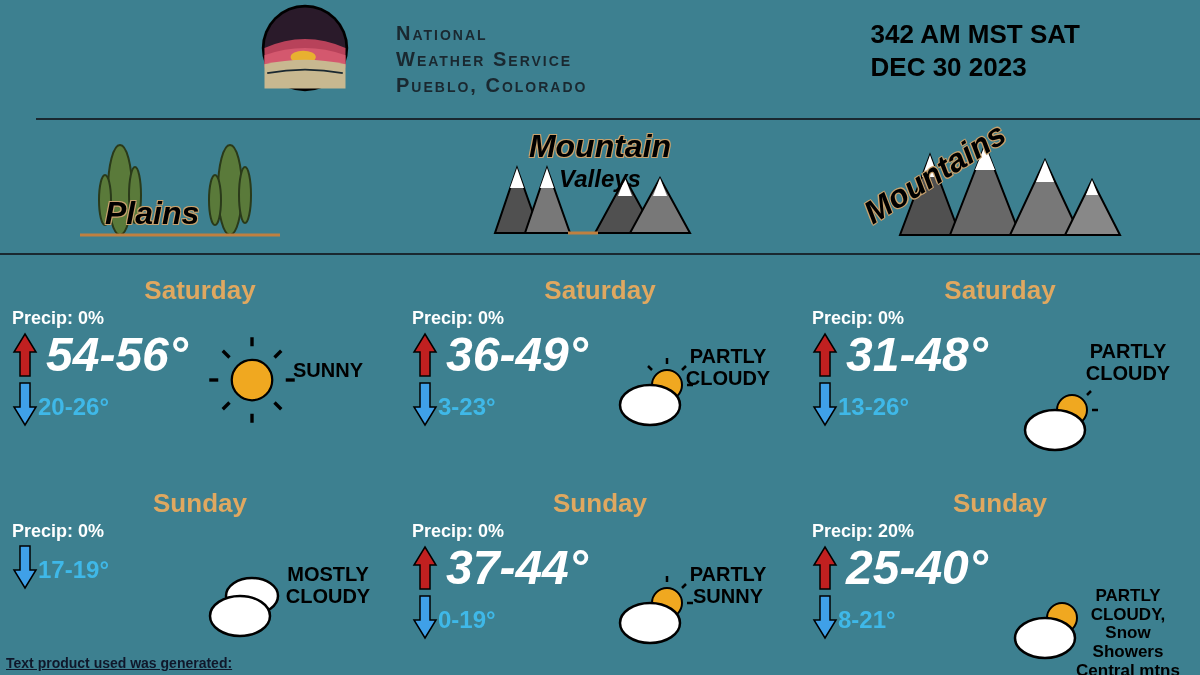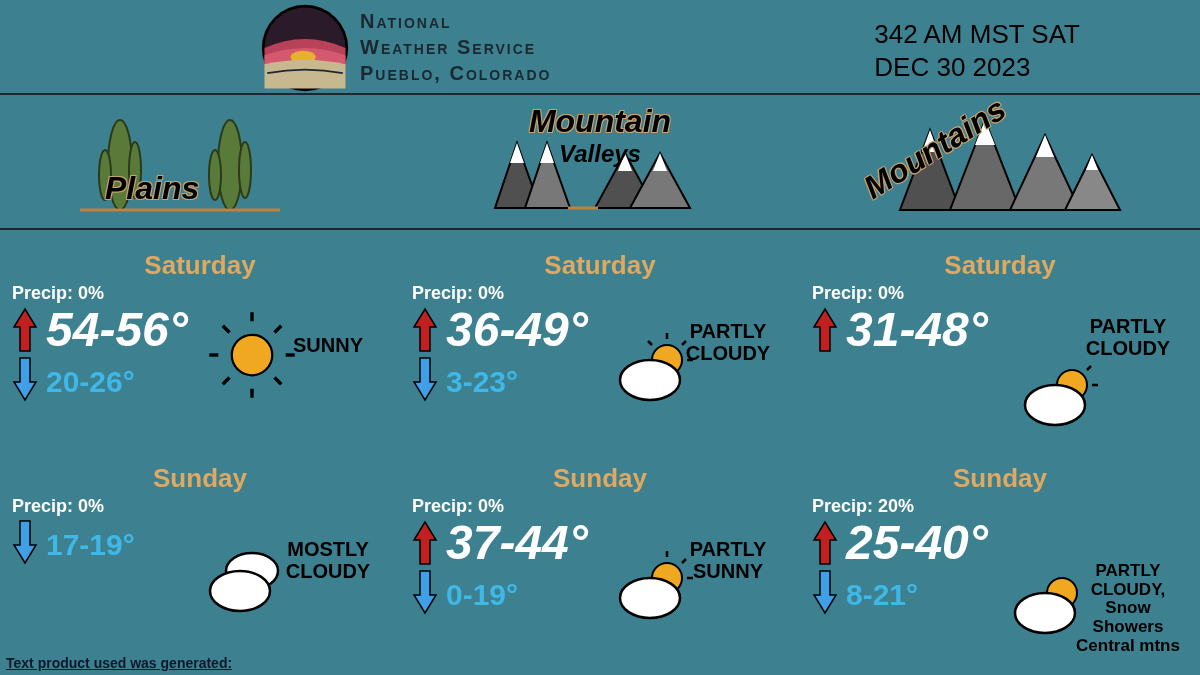--- a/index.html
+++ b/index.html
@@ -7,23 +7,24 @@
     width: 1200px;
     height: 675px;
     background: #3d8090;
     font-family: Arial, Helvetica, sans-serif;
     overflow: hidden;
     position: relative;
   }
   .header {
     display: flex;
     align-items: center;
-    height: 95px;
+    height: 120px;
     border-bottom: 2px solid #1a2830;
     padding-left: 250px;
+    margin-left: 36px;
   }
   .logo {
     position: absolute;
     left: 260px;
     top: 3px;
     width: 90px;
     height: 90px;
   }
   .agency {
     margin-left: 110px;
@@ -32,21 +33,21 @@
     font-size: 20px;
     letter-spacing: 2px;
     line-height: 1.3;
     font-variant: small-caps;
   }
   .timestamp {
     position: absolute;
     right: 120px;
     top: 18px;
     color: #000;
-    font-weight: normal;
+    font-weight: bold;
     font-size: 26px;
     line-height: 1.25;
   }
   .regions {
     display: flex;
     height: 135px;
     border-bottom: 2px solid #1a2830;
   }
   .region {
     flex: 1;
@@ -102,22 +103,22 @@
     color: #fff;
     font-weight: bold;
     font-size: 48px;
     margin-left: 8px;
     line-height: 1;
     font-style: italic;
   }
   .low {
     color: #3fb8e8;
     font-weight: bold;
-    font-size: 30px;
-    margin-left: 8px;
+    font-size: 24px;
+    margin-left: 0;
     line-height: 1;
     margin-top: 6px;
   }
   .cond {
     position: absolute;
     right: 5px;
     top: 84px;
     color: #000;
     font-weight: bold;
     font-size: 20px;
@@ -330,20 +331,26 @@
   <div class="col">
     <div class="card">
       <div class="day">Saturday</div>
       <div class="precip">Precip: 0%</div>
       <div class="temprow">
         <svg class="arrow-up" viewBox="0 0 26 46">
             <polygon points="13,2 24,20 18,20 18,44 8,44 8,20 2,20" fill="#c02020" stroke="#000" stroke-width="1.5"></polygon>
           </svg>
         <span class="high">31-48°</span>
       </div>
+      <div class="temprow">
+        <svg class="arrow-down" viewBox="0 0 26 46">
+            <polygon points="13,44 24,26 18,26 18,2 8,2 8,26 2,26" fill="#3fa0e8" stroke="#000" stroke-width="1.5"></polygon>
+          </svg>
+        <span class="low">13-26°</span>
+      </div>
       <svg class="wicon" style="left:205px;top:100px" viewBox="0 0 90 70">
         <circle cx="55" cy="25" r="15" fill="#f0a820" stroke="#000" stroke-width="2"></circle>
         <g stroke="#000" stroke-width="2.5">
             <line x1="75" y1="25" x2="81" y2="25"></line>
             <line x1="70" y1="10" x2="74" y2="6"></line>
           </g>
         <ellipse cx="38" cy="45" rx="30" ry="20" fill="#fff" stroke="#000" stroke-width="2.5"></ellipse>
       </svg>
       <div class="cond" style="top:65px">PARTLY CLOUDY</div>
     </div>

